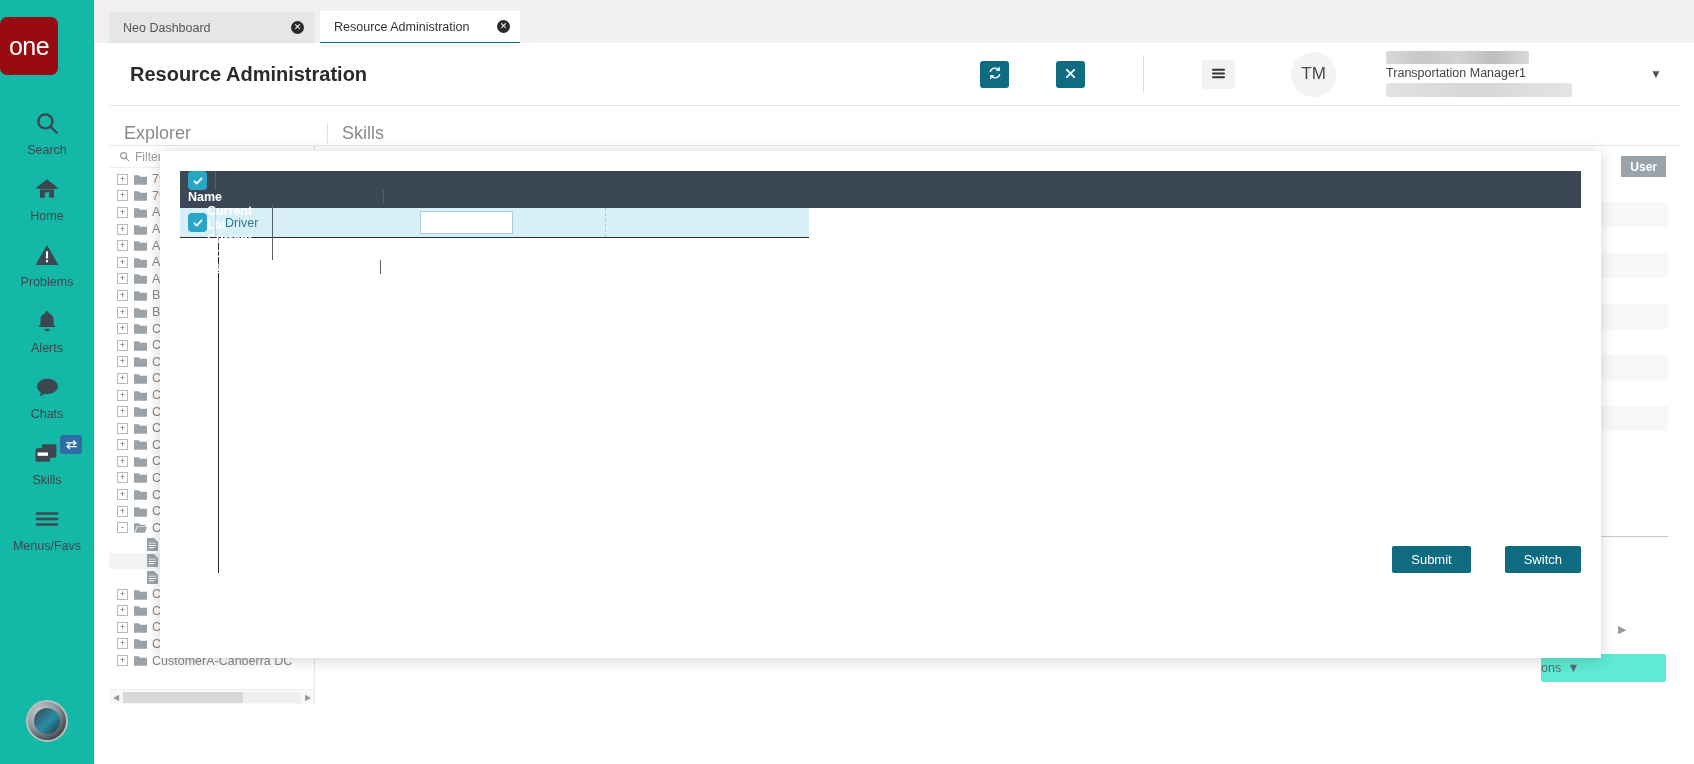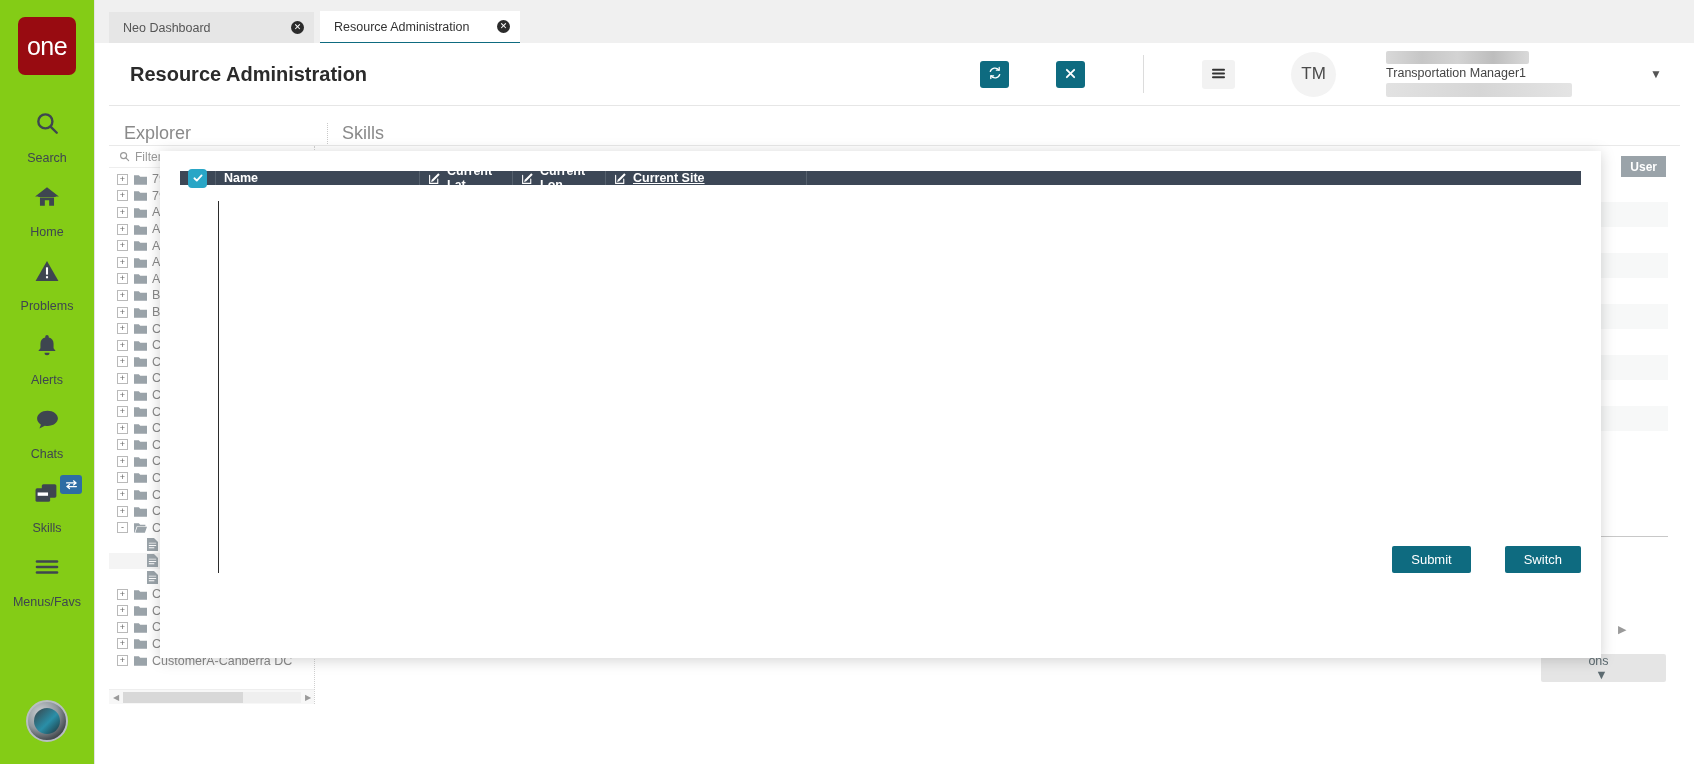--- a/index.html
+++ b/index.html
@@ -7,36 +7,36 @@
     width: 1694px; height: 764px;
     font-family: "Liberation Sans", sans-serif;
     background: #ffffff;
     overflow: hidden;
   }
   #app { position: relative; width: 1694px; height: 764px; background:#fff; }
 
   
   .rail {
     position: absolute; left:0; top:0; width:95px; height:764px;
-    background:#84cc16; border-right:1px solid #e3e3e3;
-    display:flex; flex-direction:column; align-items:center;
+    background:#14b8a6; border-right:1px solid #e3e3e3;
+    display:flex; flex-direction:column; align-items:flex-start;
     z-index: 30;
   }
   .logo {
     width:58px; height:58px; border-radius:7px; background:#980B11;
     margin-top:17px; display:flex; align-items:center; justify-content:center;
     color:#fff; font-size:25px; font-weight:400; letter-spacing:-0.5px;
   }
   .rail-items { margin-top:22px; width:100%; }
   .rail-item {
     width:100%; padding:10px 0 6px 0; display:flex;
     flex-direction:column; align-items:center; cursor:pointer; position:relative;
   }
   .rail-ico { color:#3e4650; display:flex; align-items:center; justify-content:center; height:32px;}
-  .rail-label { font-size:12.5px; color:#3e4650; margin-top:12px; }
+  .rail-label { font-size:12.5px; color:#3e4650; margin-top:4px; }
   .switch-badge {
     position:absolute; right:12px; top:8px; width:22px; height:19px;
     background:#2E6DA4; border-radius:3px; display:flex;
     align-items:center; justify-content:center; color:#fff; font-size:11px;
   }
   .assistant {
     position:absolute; bottom:22px; left:50%; transform:translateX(-50%);
     width:42px; height:42px; border-radius:50%;
     background: radial-gradient(circle at 35% 30%, #cfd3d6 0%, #8f979d 45%, #454b50 75%, #2b3034 100%);
     border:2px solid #b9bec2; display:flex; align-items:center; justify-content:center;
@@ -153,24 +153,23 @@
   .rp-row.shade { background:#f7f8f8; }
   .rp-row.gap { height:26px; }
   .rp-sep { position:absolute; left:120px; right:12px; top:390px; height:1px; background:#c8c8c8; }
   .rp-teal {
     position:absolute; left:1195px; top:474px; width:65px; height:28px;
     background:#0E6B80; border-radius:2px; cursor:pointer;
   }
   .rp-caret { position:absolute; left:1302px; top:477px; font-size:11px; color:#9a9a9a; }
   .rp-opts {
     position:absolute; right:14px; bottom:22px; width:125px; height:28px;
-    background:#e5e5e5; color:#5d6b71; font-size:12.5px; border-radius:2px;
+    background:#5eead4; color:#5d6b71; font-size:12.5px; border-radius:2px;
     display:flex; align-items:center; padding-right:10px;
     cursor:pointer;
-    flex-direction:column;
   }
 
   
   .modal {
     position:absolute; left:160px; top:151px; width:1441px; height:507px;
     background:#ffffff; box-shadow:0 2px 14px rgba(0,0,0,.18);
     z-index:50;
   }
   .modal-head {
     height:33px; background:#f7f7f7; border-bottom:1px solid #ebebeb;
@@ -178,22 +177,22 @@
   }
   .modal-title { font-size:14.5px; font-weight:bold; color:#2b2b2b; }
   .modal-close {
     margin-left:auto; width:34px; height:33px; display:flex;
     align-items:center; justify-content:center; color:#555; font-size:15px; cursor:pointer;
   }
   .modal-body { position:relative; height:441px; }
 
   .grid { position:absolute; left:20px; top:20px; right:20px; }
   .grid-head {
-    display:flex; height:14px; background:#3C4756; color:#fff;
-    font-size:12.5px; font-weight:bold; align-items:stretch;
+    display:flex; height:37px; background:#3C4756; color:#fff;
+    font-size:12.5px; font-weight:bold; align-items:stretch;flex-direction:column;
   }
   .g-chk {
     width:36px; display:flex; align-items:center; justify-content:center;
     border-right:1px solid #55606d; flex:none;
   }
   .g-col { display:flex; align-items:center; padding:0 8px; border-right:1px solid #55606d; flex:none; }
   .g-col.name { width:204px; }
   .g-col.lat  { width:93px; }
   .g-col.lon  { width:93px; }
   .g-col.site { width:201px;text-decoration:underline; }
@@ -705,20 +704,35 @@
               <svg width="13" height="13" viewBox="0 0 16 16" fill="none" stroke="#fff" stroke-width="1.35">
                 <path d="M12.6 1.6 L14.4 3.4 L6.4 11.4 L3.8 12.2 L4.6 9.6 Z" fill="#fff" stroke="none"></path>
                 <path d="M2 4.2 V14 H12 V8.6" stroke-linecap="round"></path>
               </svg>
             </span>
             <span>Current Site</span>
           </div>
           <div class="g-col fill"></div>
         </div>
 
+        <div class="grid-row">
+          <div class="r-chk">
+            <span class="cbox">
+              <svg width="12" height="12" viewBox="0 0 14 14" fill="none" stroke="#fff" stroke-width="2.1" stroke-linecap="round" stroke-linejoin="round">
+                <path d="M2.8 7.3 L5.6 10 L11.2 4"></path>
+              </svg>
+            </span>
+          </div>
+          <div class="r-name">Driver</div>
+          <div class="r-input">
+            <input type="text" value="" style="">
+          </div>
+          <div class="r-cell"></div>
+          <div class="r-cell site"></div>
+        </div>
 
       </div>
 
       <div class="modal-foot">
         <button class="btn">Submit</button>
         <button class="btn">Switch</button>
       </div>
     </div>
   </div>
 

